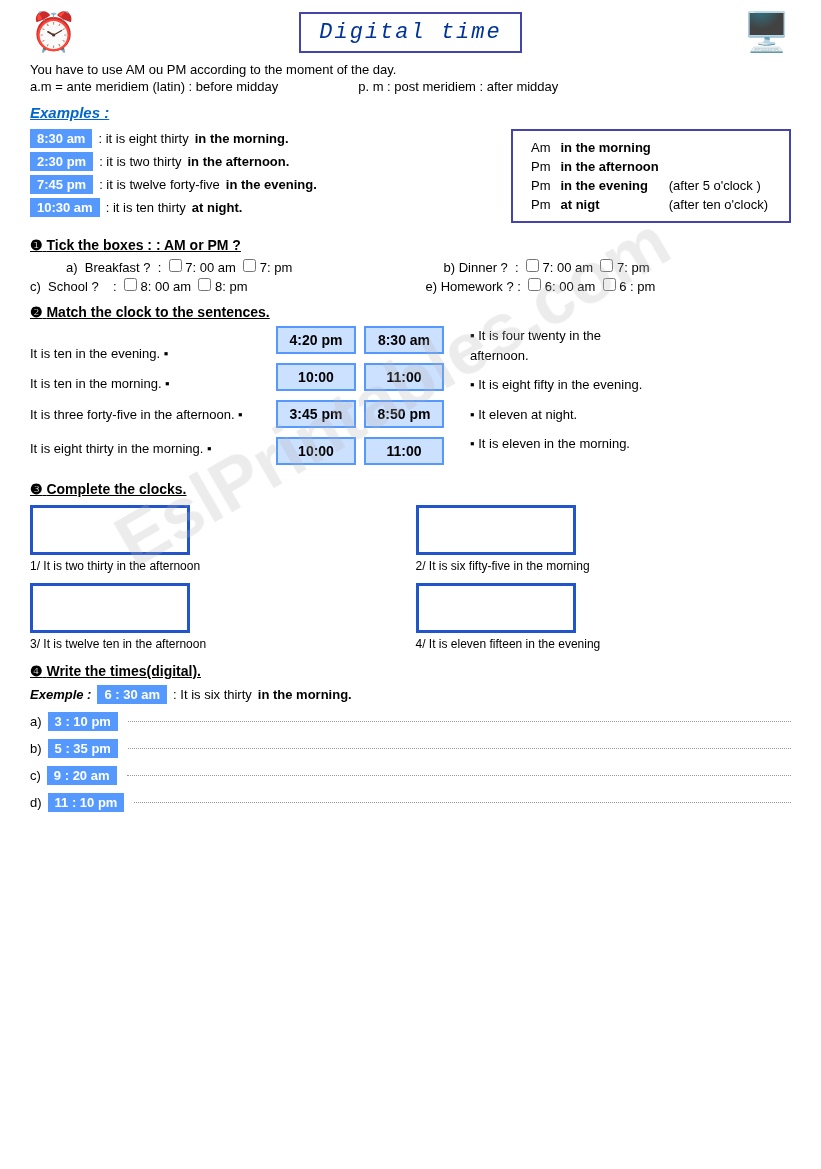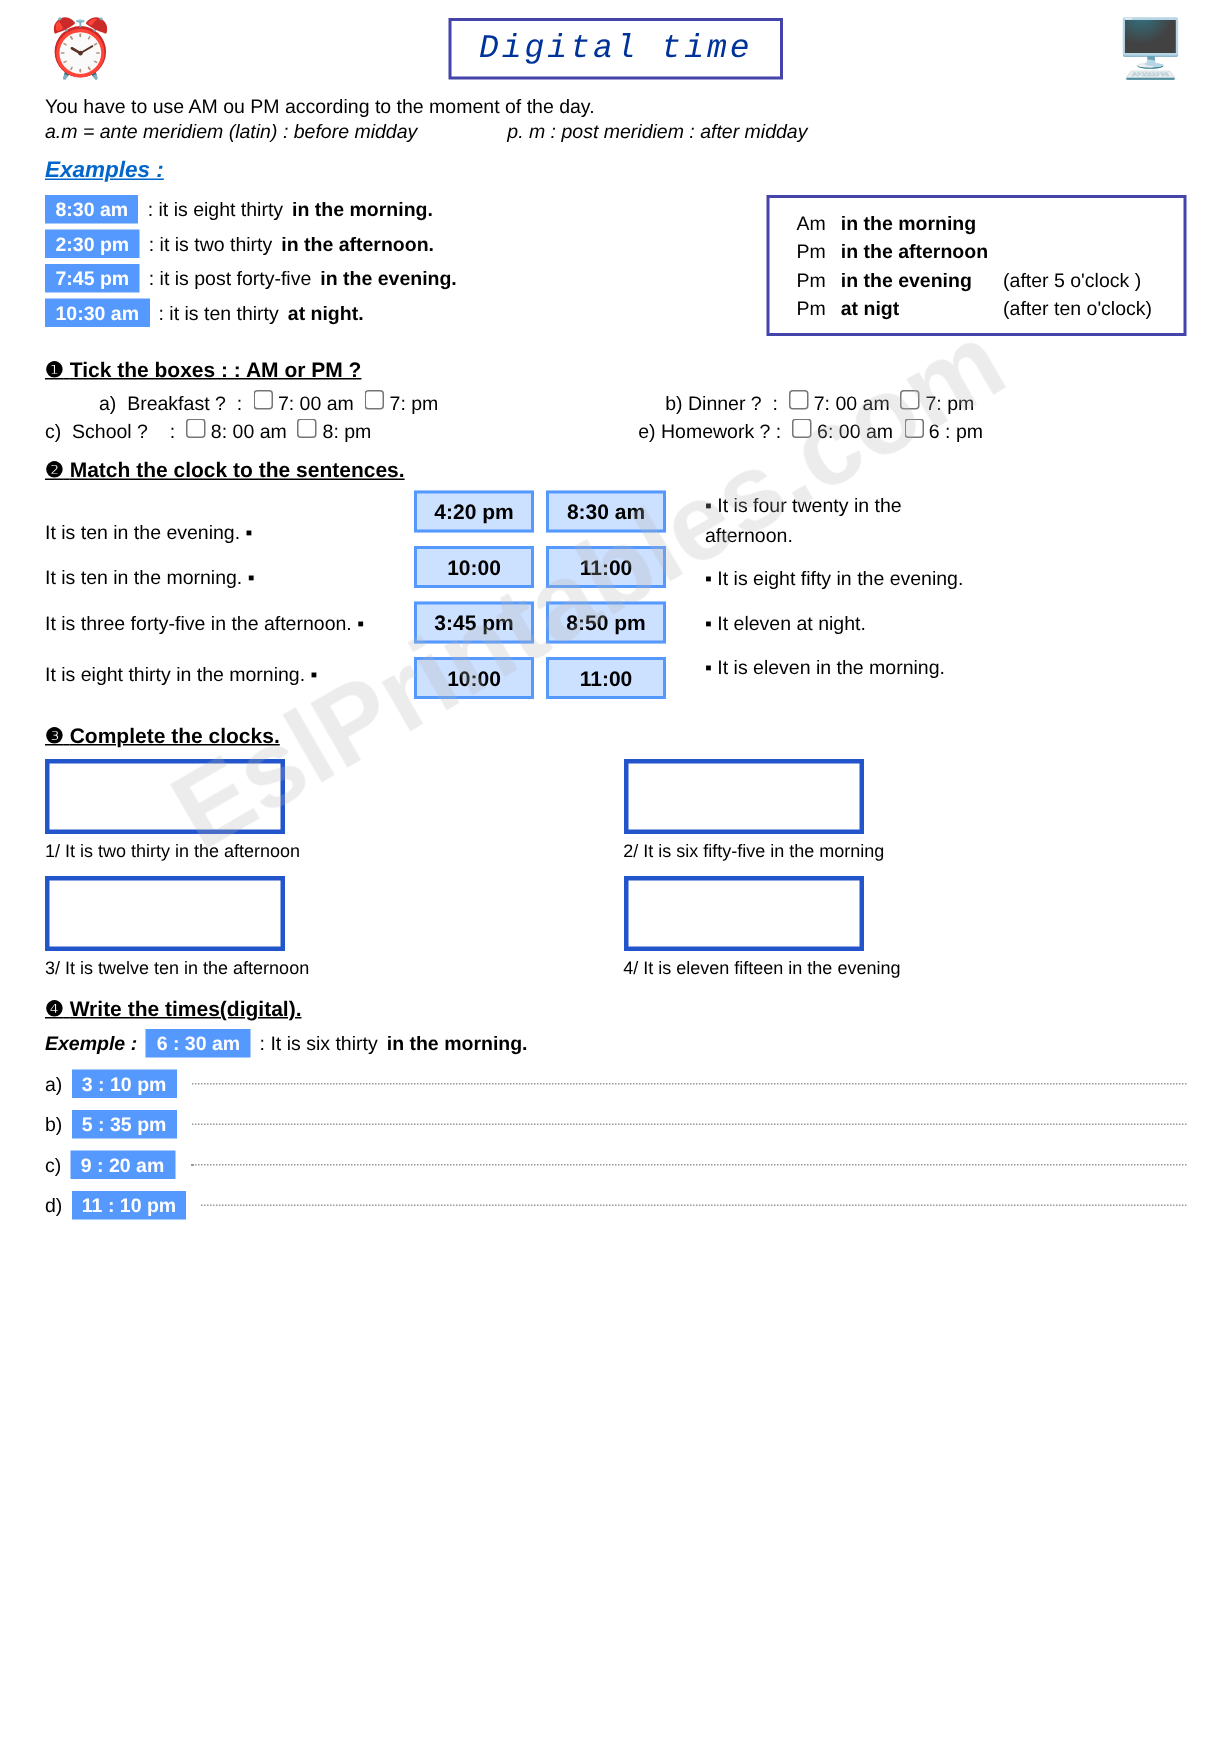--- a/index.html
+++ b/index.html
@@ -165,21 +165,21 @@
 <div class="watermark">EslPrintables.com</div>
 
 <div class="header">
   <div style="font-size:38px;">⏰</div>
   <div class="title-box">Digital time</div>
   <div style="font-size:38px;">🖥️</div>
 </div>
 
 <div class="intro-section">
   <div>You have to use  AM  ou  PM  according to the moment of the day.</div>
-  <div style="display:flex; gap:60px; margin-top:2px;font-style:italic;">
+  <div style="display:flex; gap:80px; margin-top:2px;">
     <div>a.m = ante meridiem (latin)  : before midday</div>
     <div>p. m  :  post  meridiem  : after midday</div>
   </div>
 </div>
 
 <div class="examples-title">Examples :</div>
 
 <div class="example-grid">
   <div class="example-left">
     <div class="example-row">
@@ -187,21 +187,21 @@
       <span class="time-text">: it is eight thirty</span>
       <span class="time-period">in the morning.</span>
     </div>
     <div class="example-row">
       <span class="time-badge">2:30  pm</span>
       <span class="time-text">: it is two thirty</span>
       <span class="time-period">in the afternoon.</span>
     </div>
     <div class="example-row">
       <span class="time-badge">7:45  pm</span>
-      <span class="time-text">: it is post forty-five</span>
+      <span class="time-text">: it is twelve forty-five</span>
       <span class="time-period">in the evening.</span>
     </div>
     <div class="example-row">
       <span class="time-badge">10:30  am</span>
       <span class="time-text">: it is ten thirty</span>
       <span class="time-period">at night.</span>
     </div>
   </div>
   <div class="example-right">
     <table>

